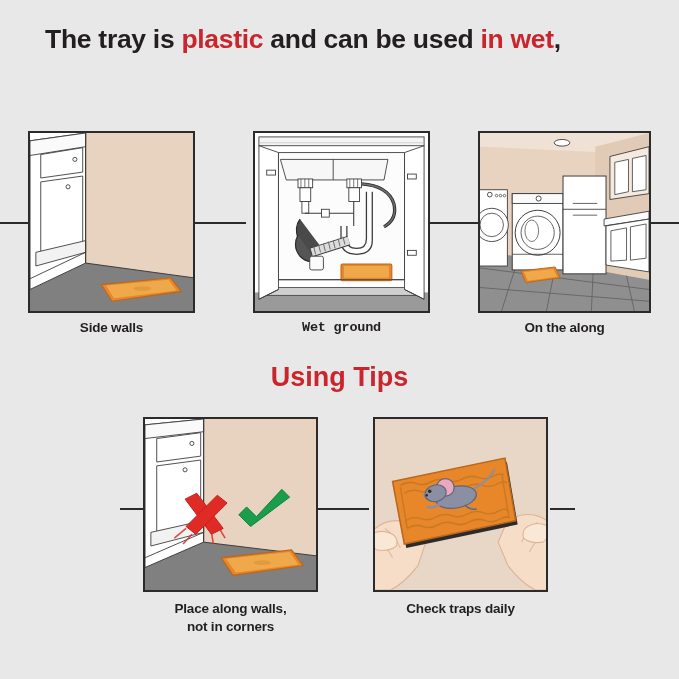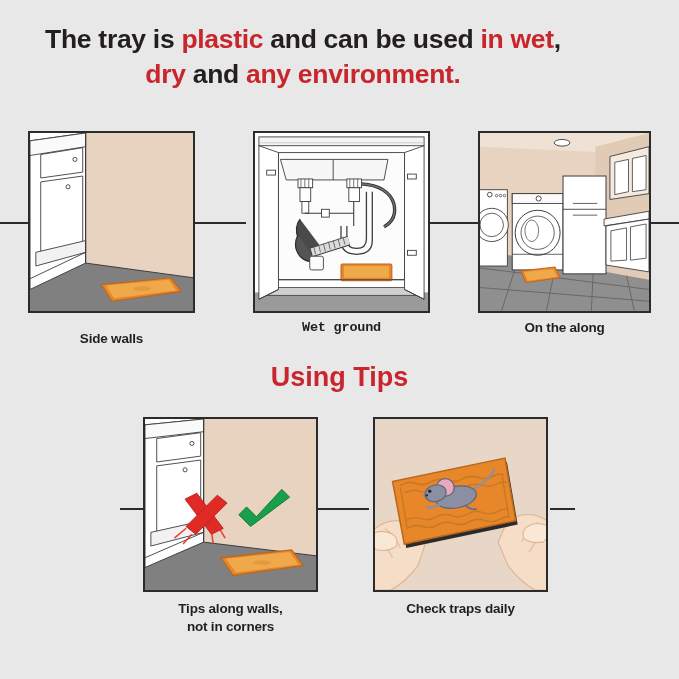--- a/index.html
+++ b/index.html
@@ -54,23 +54,20 @@
 
   .svgfill{display:block;width:100%;height:100%;}
 </style>
 </head>
 <body>
 
 <div id="headline">
   <div>
     <span class="dark">The tray is </span><span class="red">plastic</span><span class="dark"> and can be used </span><span class="red">in wet</span><span class="dark">, </span>
   </div>
-  <div>
-    <span class="red">dry</span><span class="dark"> and </span><span class="red">any environment.</span>
-  </div>
 </div>
 
 <div class="connector" style="left:194px;top:222px;width:52px;"></div>
 <div class="connector" style="left:429px;top:222px;width:51px;"></div>
 <div class="connector" style="left:0px;top:222px;width:30px;"></div>
 <div class="connector" style="left:650px;top:222px;width:29px;"></div>
 
 <div class="panel" style="left:28px;top:131px;width:167px;height:182px;">
   <svg class="svgfill" viewBox="0 0 167 182" preserveAspectRatio="none">
 
@@ -95,21 +92,21 @@
     <line x1="57" y1="0" x2="57" y2="133" stroke="#3a3a3a" stroke-width="1"></line>
     <line x1="57" y1="133" x2="167" y2="148" stroke="#3a3a3a" stroke-width="1"></line>
 
     <g>
       <polygon points="73,155 144,148 155,162 84,172" fill="#e8862a" stroke="#b9681d" stroke-width="1.2"></polygon>
       <polygon points="78,156 142,150 150,161 86,169" fill="#f0a94a" stroke="none"></polygon>
       <ellipse cx="115" cy="159" rx="9" ry="2.4" fill="#e19a3d"></ellipse>
     </g>
   </svg>
 </div>
-<div class="caption" style="left:28px;top:330px;width:167px;">
+<div class="caption" style="left:28px;top:319px;width:167px;">
   <span>Side walls</span>
 </div>
 
 <div class="panel" style="left:253px;top:131px;width:177px;height:182px;">
   <svg class="svgfill" viewBox="0 0 177 182" preserveAspectRatio="none">
     <rect x="0" y="0" width="177" height="182" fill="#ffffff"></rect>
 
     <rect x="0" y="163" width="177" height="19" fill="#9a9a9a"></rect>
     <rect x="8" y="158" width="161" height="8" fill="#cfcfcf" stroke="#3a3a3a" stroke-width="0.8"></rect>
 
@@ -283,21 +280,21 @@
     </g>
 
     <g>
       <polygon points="78,142 150,134 162,150 90,160" fill="#e8862a" stroke="#b9681d" stroke-width="1.3"></polygon>
       <polygon points="83,143 148,136 157,149 93,157" fill="#f0a94a"></polygon>
       <ellipse cx="120" cy="147" rx="9" ry="2.5" fill="#e19a3d"></ellipse>
     </g>
   </svg>
 </div>
 <div class="caption" style="left:125px;top:600px;width:211px;">
-  <div>Tips along walls,</div>
+  <div>Place along walls,</div>
   <div>not in corners</div>
 </div>
 
 <div class="panel" style="left:373px;top:417px;width:175px;height:175px;">
   <svg class="svgfill" viewBox="0 0 175 175" preserveAspectRatio="none">
     <rect x="0" y="0" width="175" height="175" fill="#e8d7c6"></rect>
 
     <g>
       <path d="M-6,175 L-6,118 Q6,104 22,104 Q36,104 44,114 L52,126 L44,150 Q30,168 16,175 Z" fill="#f6ddc8" stroke="#dcb596" stroke-width="1.2"></path>
       <path d="M10,112 Q20,118 26,132" fill="none" stroke="#e0bd9e" stroke-width="1.2"></path>

